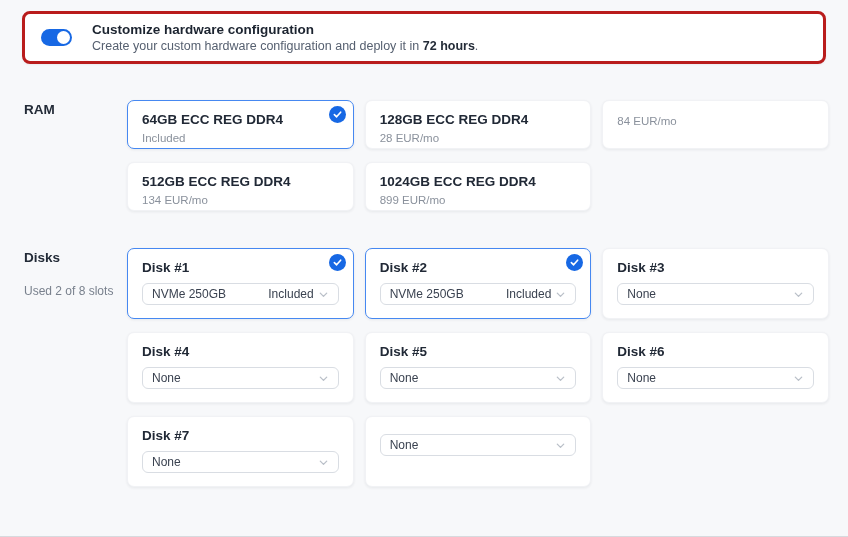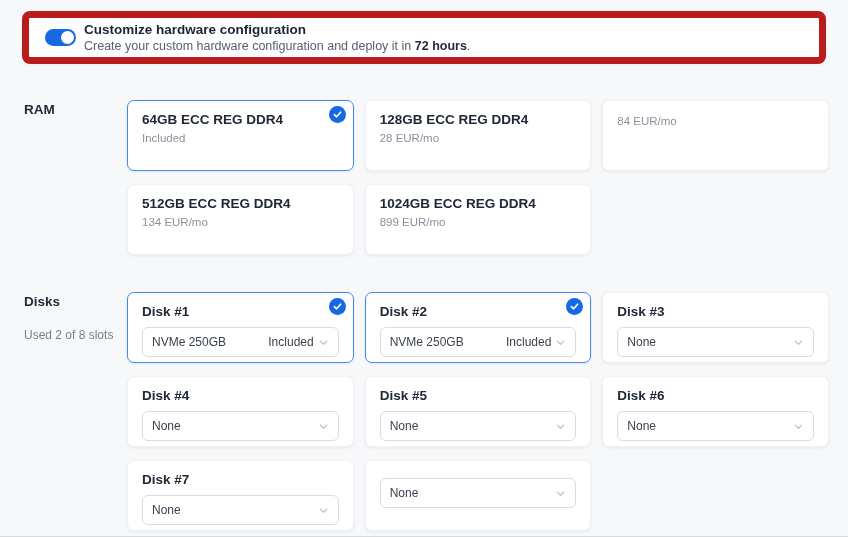--- a/index.html
+++ b/index.html
@@ -12,28 +12,28 @@
   }
   .bottom-edge {
     position: absolute; left: 0; bottom: 0; width: 100%; height: 1px;
     background: #d7dade;
   }
 
   
   .header-card {
     margin: 11px 22px 0 22px;
     background: #ffffff;
-    border: 7px solid #b91c1c;
+    border: 3px solid #b91c1c;
     border-radius: 8px;
     box-shadow: 0 1px 2px rgba(16,24,40,0.05);
     height: 53px;
     display: flex;
     align-items: center;
     padding: 0 16px;
-    gap: 8px;
+    gap: 20px;
   }
   .toggle {
     width: 31px; height: 17px;
     background: #1768e4;
     border-radius: 9px;
     position: relative;
     flex: 0 0 auto;
     cursor: pointer;
   }
   .toggle .knob {
@@ -76,41 +76,41 @@
   .card {
     background: #ffffff;
     border: 1.5px solid #f1f2f5;
     border-radius: 7px;
     box-shadow: 0 1px 3px rgba(16,24,40,0.07);
     position: relative;
     padding: 10px 14px;
     cursor: pointer;
   }
   .card.selected { border-color: #4688f1; }
-  .ram-card { height: 71px; }
+  .ram-card { height: 49px; }
   .disk-card { height: 71px; }
   .card-title {
     font-size: 13.5px; font-weight: bold; color: #212936; line-height: 17px;
     white-space: nowrap;
   }
   .card-sub {
     font-size: 11.5px; color: #8a919c; line-height: 15px; margin-top: 3px;
   }
   .badge {
     position: absolute; top: 5px; right: 7px;
     width: 17px; height: 17px;
     background: #1768e4; border-radius: 50%;
     display: flex; align-items: center; justify-content: center;
   }
   .badge svg { display: block; }
 
   
   .select {
     margin-top: 7px;
-    height: 30px;
+    height: 22px;
     border: 1px solid #d9dde3;
     border-radius: 6px;
     background: #ffffff;
     display: flex; align-items: center;
     padding: 0 9px;
     font-size: 12px; color: #3a4250;
     cursor: pointer;
   }
   .select-value { flex: 1; white-space: nowrap; overflow: hidden; }
   .select-right { display: flex; align-items: center; gap: 4px; }

